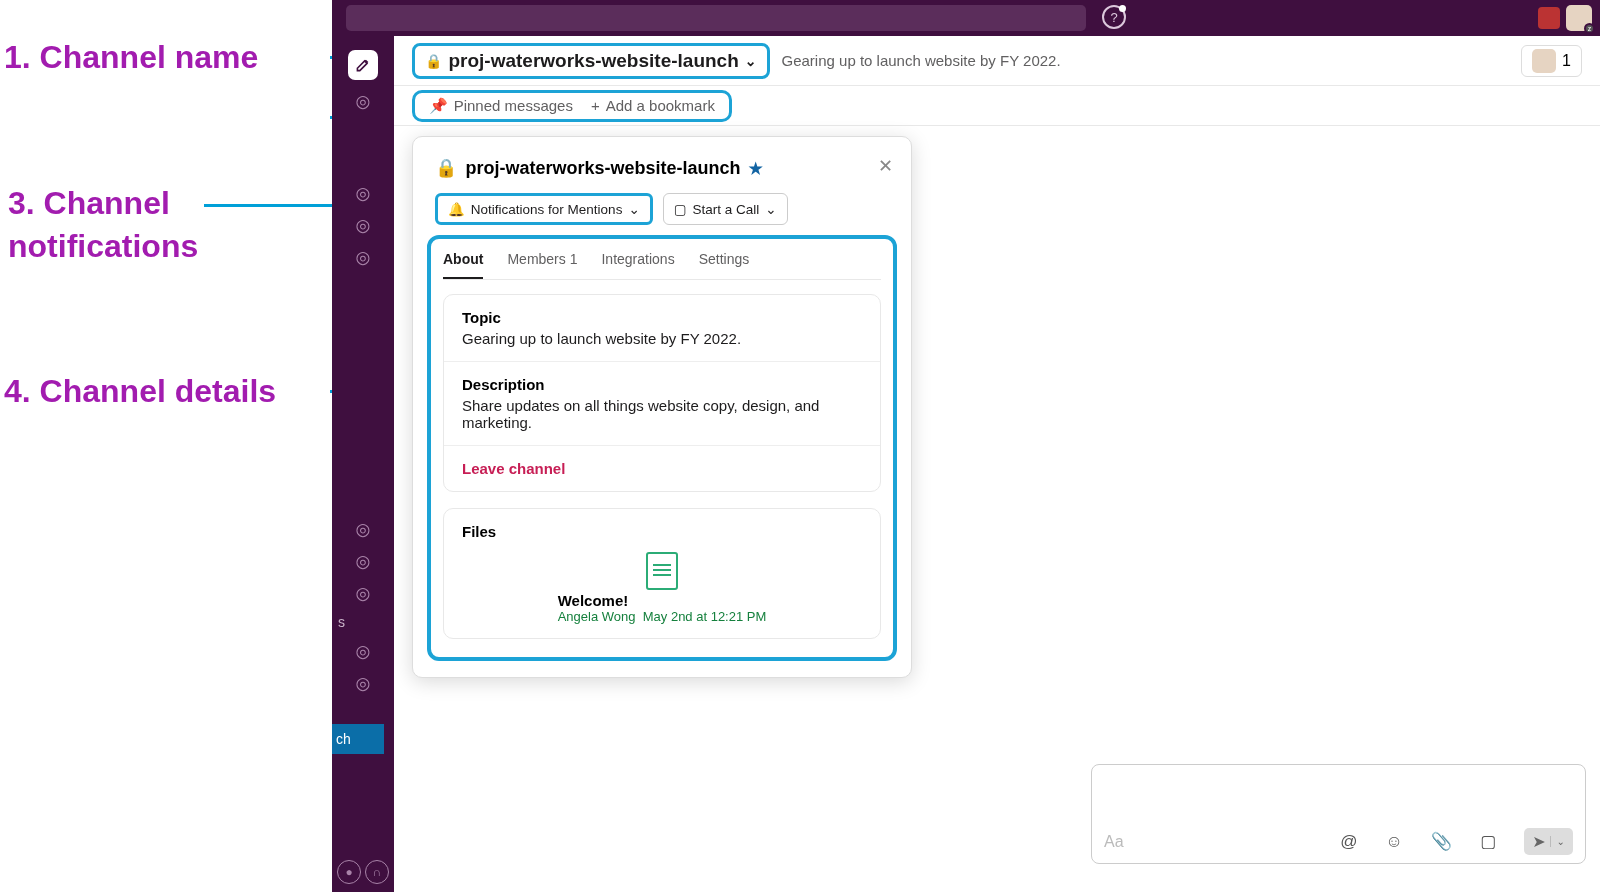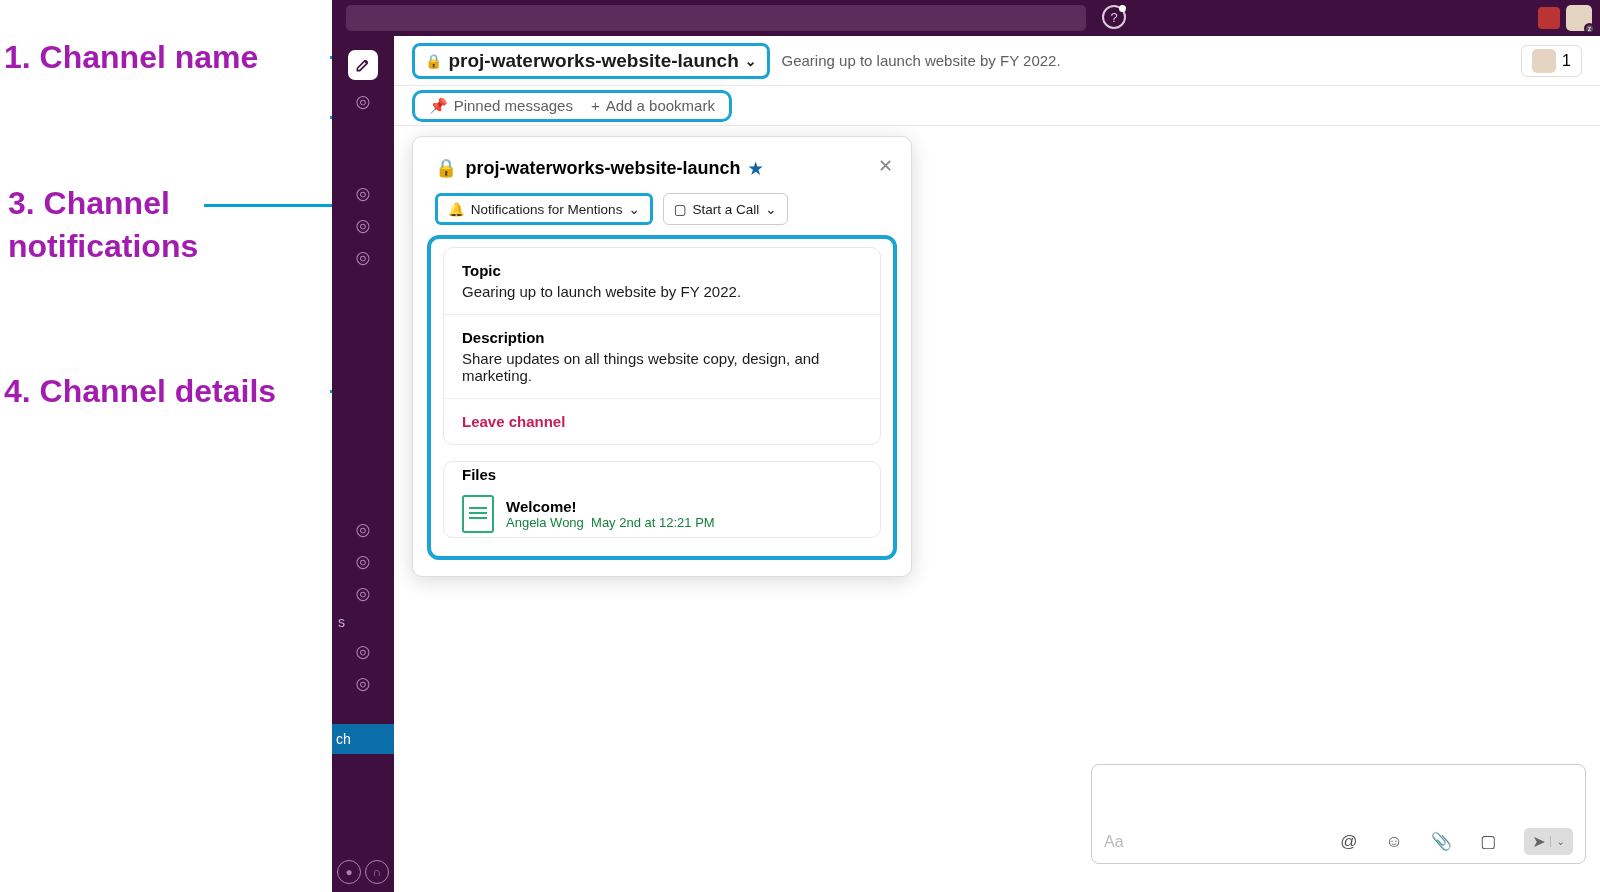--- a/index.html
+++ b/index.html
@@ -153,21 +153,21 @@
   width: 22px; height: 22px;
   color: #a883a8;
   display: flex;
   align-items: center;
   justify-content: center;
   font-size: 17px;
 }
 .sidebar-active-strip {
   position: absolute;
   left: 0;
-  width: 62px;
+  width: 52px;
   height: 30px;
   background: #0b6ea8;
   top: 688px;
   color: #fff;
   font-size: 14px;
   display: flex;
   align-items: center;
   padding-left: 4px;
 }
 .sb-text {
@@ -344,31 +344,32 @@
 .leave-channel {
   color: #c71e55;
   font-weight: 600;
   padding: 14px 18px;
   font-size: 15px;
 }
 
 .files-card {
   border: 1px solid #e8e8e8;
   border-radius: 10px;
-  padding: 4px 18px;
+  padding: 14px 18px;
 }
 .files-title {
   font-weight: 700;
   font-size: 15px;
   margin-bottom: 12px;
 }
 .file-row {
   display: flex;
   align-items: center;
-  gap: 12px;
+  gap: 2px;
+  flex-direction: column;
 }
 .file-icon {
   width: 32px; height: 38px;
   border: 2px solid #2bac76;
   border-radius: 3px;
   position: relative;
 }
 .file-icon::after {
   content: '';
   position: absolute;
@@ -567,20 +568,26 @@
             <span>⌄</span>
           </div>
           <div class="pill-btn">
             <span>▢</span>
             <span>Start a Call</span>
             <span>⌄</span>
           </div>
         </div>
 
         <div class="details-outline">
+          <div class="tabs">
+            <div class="tab active">About</div>
+            <div class="tab">Members 1</div>
+            <div class="tab">Integrations</div>
+            <div class="tab">Settings</div>
+          </div>
 
           <div class="details-card">
             <div class="details-row">
               <div class="details-label">Topic</div>
               <div class="details-value">Gearing up to launch website by FY 2022.</div>
             </div>
             <div class="details-row">
               <div class="details-label">Description</div>
               <div class="details-value">Share updates on all things website copy, design, and marketing.</div>
             </div>

